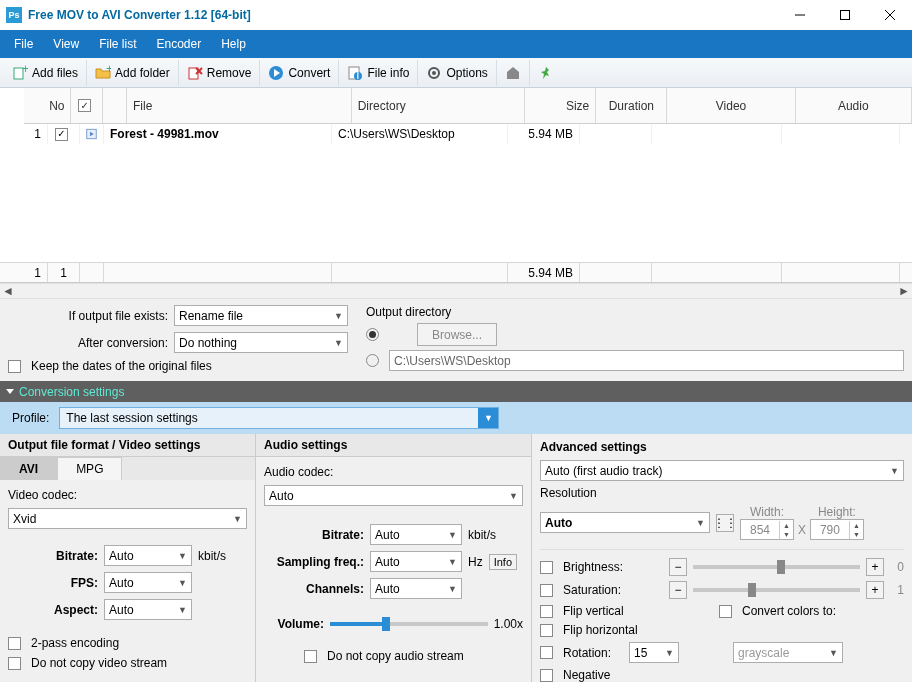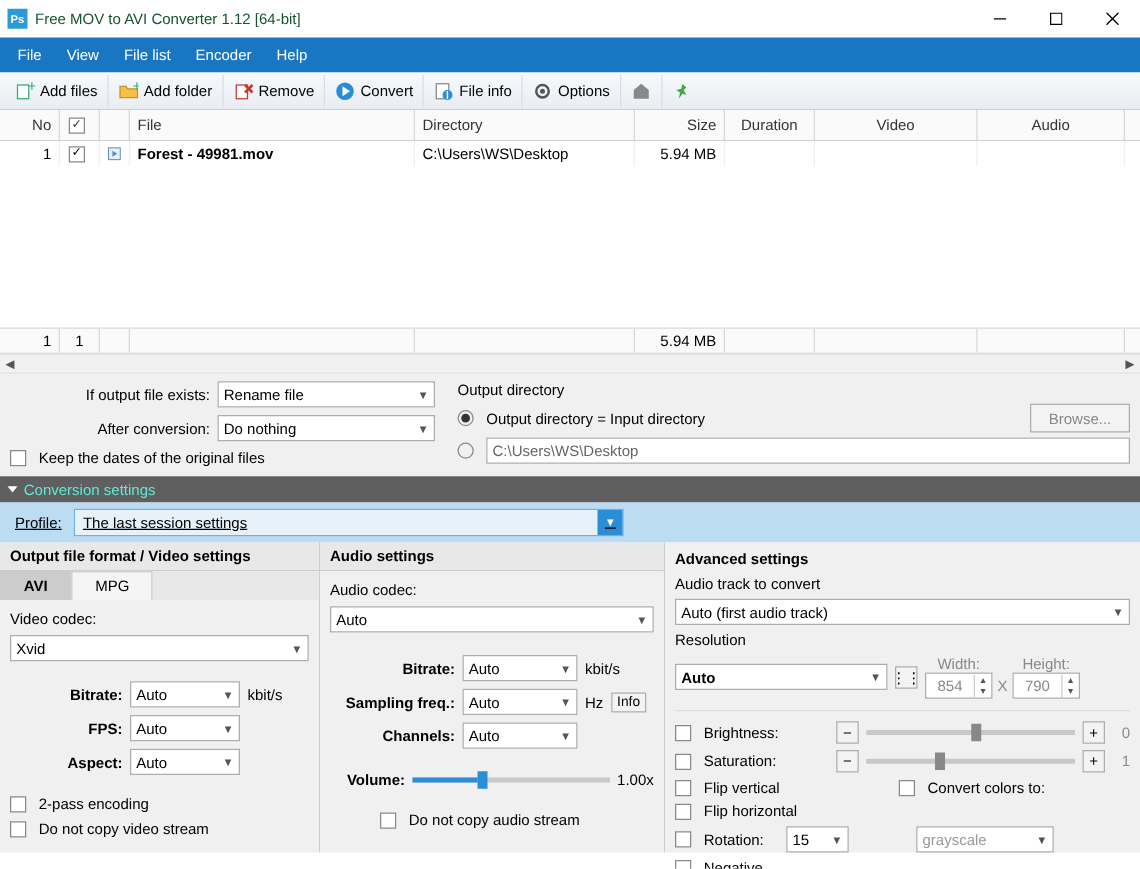--- a/index.html
+++ b/index.html
@@ -1,37 +1,37 @@
 <!DOCTYPE html>
 <html><head>
 <meta charset="utf-8">
 <style>
 * { box-sizing: border-box; margin: 0; padding: 0; font-family: "Segoe UI", Tahoma, sans-serif; font-size: 12px; }
 body { background: #fff; width: 912px; height: 695px; overflow: hidden; display: flex; flex-direction: column; }
 
 
 .titlebar { display: flex; align-items: center; height: 30px; background: #fff; }
 .titlebar .appicon { width: 16px; height: 16px; background: #2b9bd6; margin: 0 6px; display: flex; align-items: center; justify-content: center; color: #fff; font-size: 9px; font-weight: bold; }
-.titlebar .title { flex: 1; font-size: 12px; color: #14532d; }
+.titlebar .title { flex: 1; font-size: 12px; color: #0369a1; font-weight: bold; }
 .titlebar .winbtn { width: 45px; height: 30px; display: flex; align-items: center; justify-content: center; }
 .titlebar .winbtn svg { width: 10px; height: 10px; }
 
 
 .menubar { display: flex; align-items: center; height: 28px; background: #1976c3; color: #fff; padding: 0 4px; }
 .menubar .mitem { padding: 0 10px; height: 100%; display: flex; align-items: center; }
 
 
 .toolbar { display: flex; align-items: center; height: 30px; background: linear-gradient(#f7f9fb,#e9eef3); border-bottom: 1px solid #c8d2dc; padding: 0 4px; gap: 0; }
 .toolbar .tbtn { display: flex; align-items: center; padding: 0 8px; height: 26px; gap: 4px; border-right: 1px solid #d6dee6; }
 .toolbar .tbtn:last-child { border-right: none; }
 .toolbar .ticon { width: 16px; height: 16px; display: flex; align-items: center; justify-content: center; }
 
 
 .tablewrap { flex: none; height: 195px; display: flex; flex-direction: column; border-bottom: 1px solid #ccc; }
-.thead { display: flex; height: 25px; background: #fafafa; border-bottom: 1px solid #d0d0d0; }
+.thead { display: flex; height: 36px; background: #fafafa; border-bottom: 1px solid #d0d0d0; margin-left: 24px; }
 .thead .th { border-right: 1px solid #d8d8d8; padding: 2px 6px; display: flex; align-items: center; color: #333; }
 .tbody { flex: 1; background: #fff; }
 .trow { display: flex; height: 20px; align-items: center; }
 .trow .td { border-right: 1px solid #f0f0f0; padding: 0 6px; height: 100%; display: flex; align-items: center; }
 .col-no { width: 48px; justify-content: flex-end; }
 .col-chk { width: 32px; justify-content: center; }
 .col-ico { width: 24px; justify-content: center; }
 .col-file { width: 228px; }
 .col-dir { width: 176px; }
 .col-size { width: 72px; justify-content: flex-end; }
@@ -59,21 +59,21 @@
 .radio { width: 13px; height: 13px; border: 1px solid #888; border-radius: 50%; display: inline-flex; align-items: center; justify-content: center; margin-right: 4px; }
 .radio.sel::after { content: ""; width: 7px; height: 7px; border-radius: 50%; background: #333; }
 .textinput { border: 1px solid #adadad; background: #fff; height: 21px; padding: 0 4px; flex: 1; display: flex; align-items: center; }
 .btn { border: 1px solid #adadad; background: #f3f3f3; height: 23px; padding: 0 14px; display: flex; align-items: center; color: #888; margin-left: 28px; }
 
 
 .convhdr { background: #5f5f5f; color: #5eead4; height: 21px; display: flex; align-items: center; padding: 0 6px; font-weight: normal; }
 .convhdr .tri { display:inline-block; width:0;height:0;border-top:5px solid #fff;border-left:4px solid transparent;border-right:4px solid transparent; margin-right:5px; }
 
 
-.profileband { background: #bcdcf4; height: 32px; display: flex; align-items: center; padding: 0 12px; gap: 10px; text-decoration: underline; }
+.profileband { background: #bcdcf4; height: 32px; display: flex; align-items: center; padding: 0 12px; gap: 10px; }
 .profileband .psel { flex: 0 0 440px; height: 22px; background: #e6f1fa; border: 1px solid #6fb0e0; display: flex; align-items: center; }
 .profileband .psel .txt { flex:1; padding:0 6px; }
 .profileband .psel .drop { width: 20px; height: 100%; background: #2a8dd6; color: #fff; display: flex; align-items: center; justify-content: center; font-size: 9px; }
 
 
 .lower { display: flex; height: 248px; }
 .lcol { border-right: 1px solid #ccc; display: flex; flex-direction: column; }
 .lcol.c1 { width: 256px; }
 .lcol.c2 { width: 276px; }
 .lcol.c3 { flex: 1; border-right: none; background: #f0f0f0; }
@@ -275,21 +275,20 @@
     </div>
     <div class="rowline">
       <span class="chk"></span>
       <span>Keep the dates of the original files</span>
     </div>
   </div>
   <div class="midright">
     <div style="margin-bottom:4px">Output directory</div>
     <div class="rowline" style="margin-bottom:4px">
       <span class="radio sel"></span>
-      <span style="flex:1">Output directory = Input directory</span>
       <div class="btn">
           <span>Browse...</span>
         </div>
     </div>
     <div class="rowline">
       <span class="radio"></span>
       <div class="textinput">
           <span style="color:#666">C:\Users\WS\Desktop</span>
         </div>
     </div>
@@ -404,21 +403,20 @@
       <div class="fline" style="padding-left:40px">
           <span class="chk"></span>
           <span>Do not copy audio stream</span>
         </div>
     </div>
   </div>
 
   <div class="lcol c3">
     <div class="advhdr">Advanced settings</div>
     <div class="advbody">
-      <div>Audio track to convert</div>
       <div class="selectbox">
           <span>Auto (first audio track)</span>
           <span class="caret">▼</span>
         </div>
       <div>Resolution</div>
       <div class="fline">
         <div class="selectbox" style="width:170px;font-weight:bold">
             <span>Auto</span>
             <span class="caret">▼</span>
           </div>

